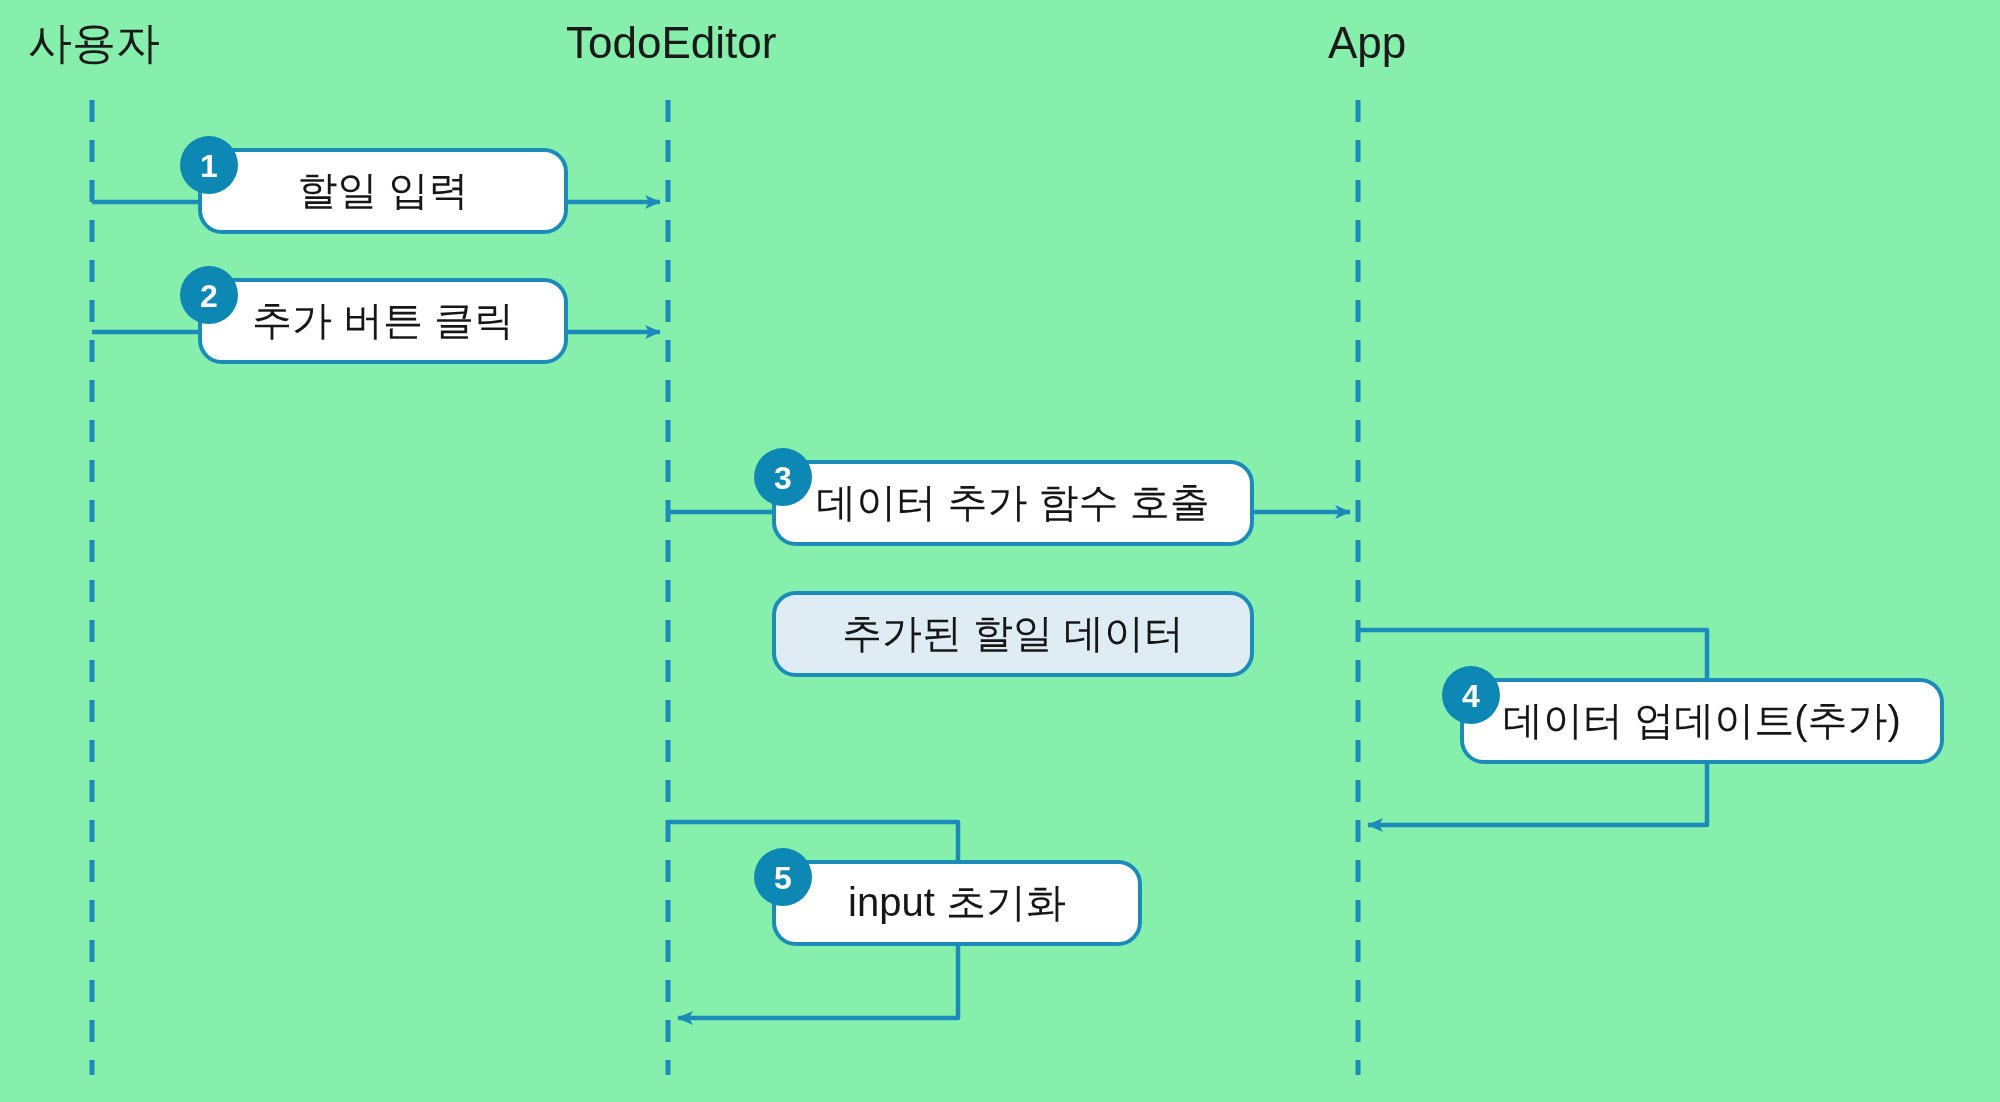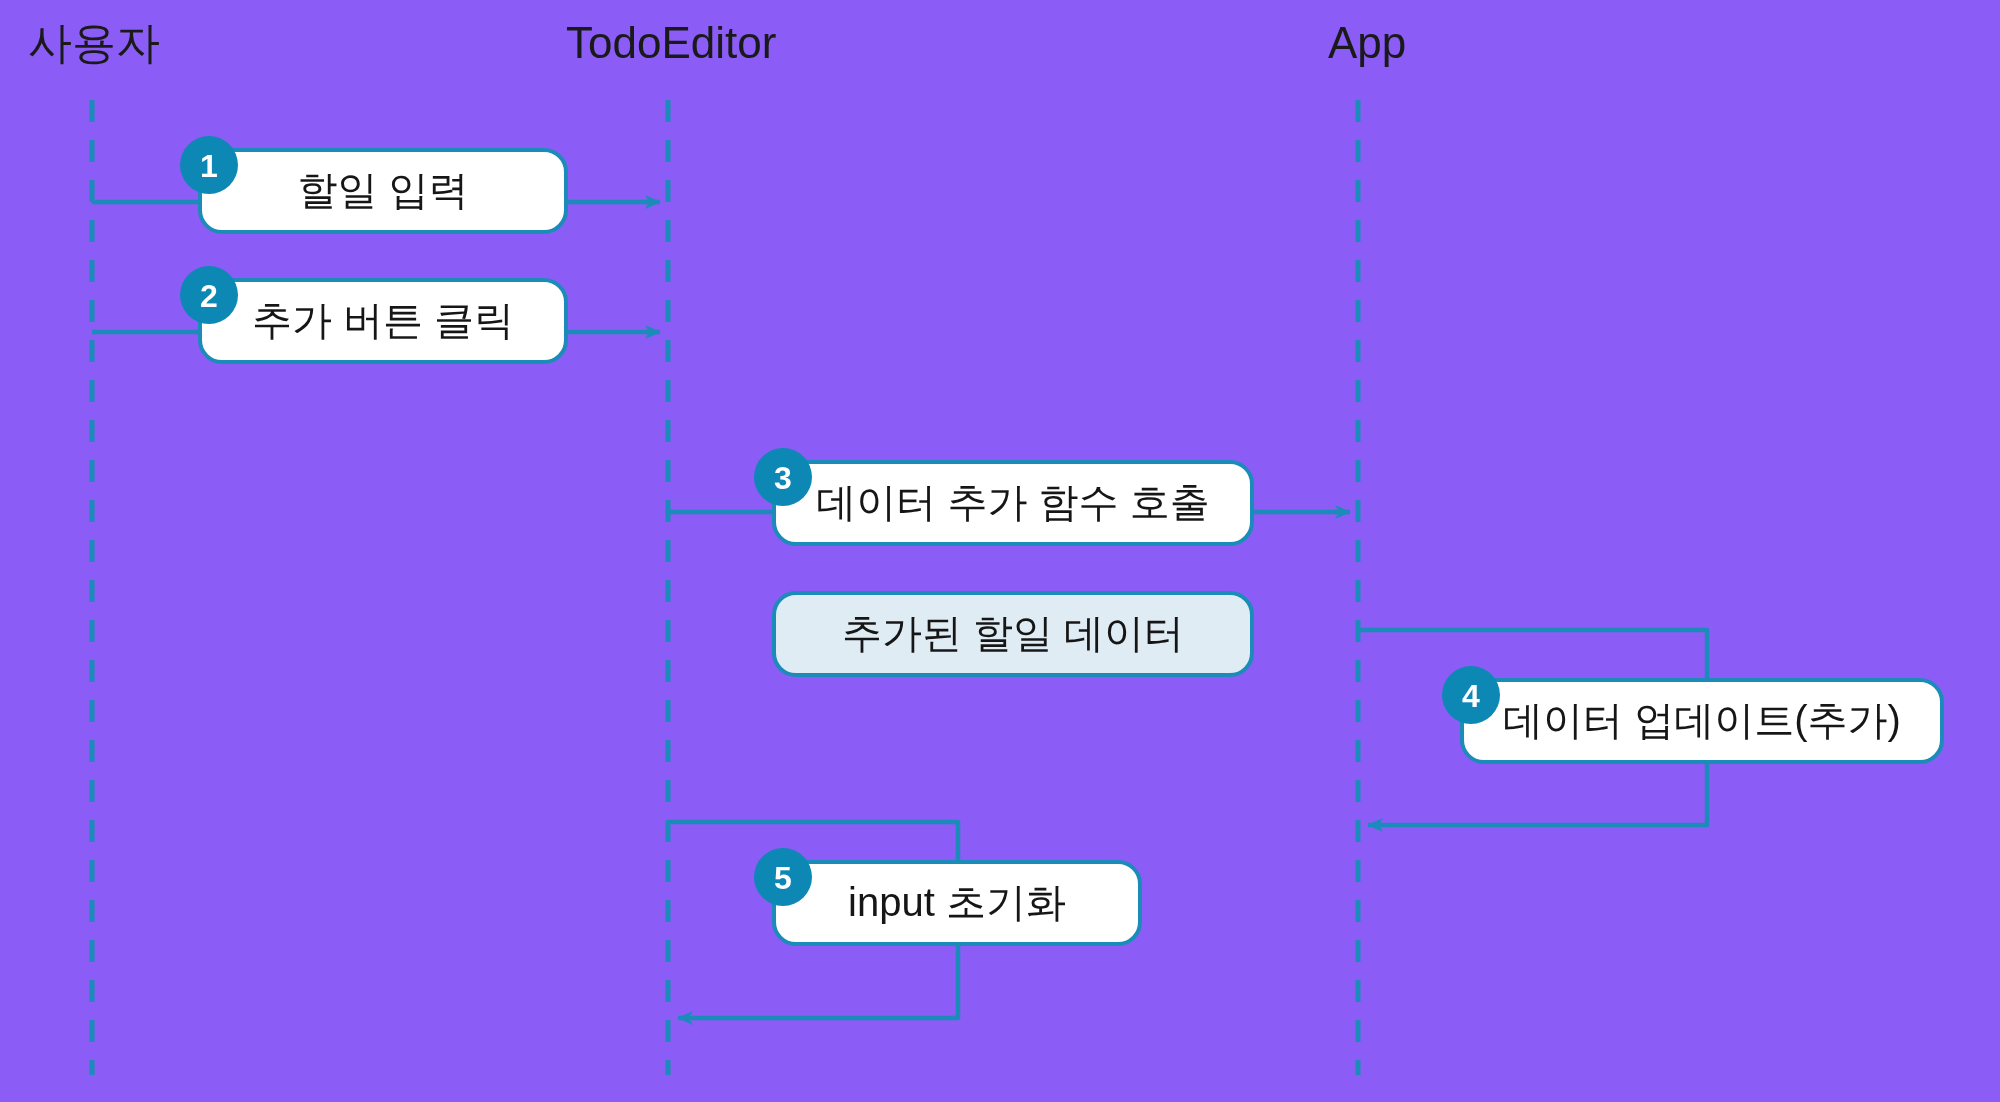--- a/index.html
+++ b/index.html
@@ -10,21 +10,21 @@
   body {
     width: 2000px;
     height: 1102px;
     font-family: "Liberation Sans", "DejaVu Sans", sans-serif;
     overflow: hidden;
   }
   #diagram-root {
     position: relative;
     width: 2000px;
     height: 1102px;
-    background: #8b5cf6;
+    background: #86efac;
     text-decoration: underline;
   }
   svg.layer {
     position: absolute;
     inset: 0;
     width: 2000px;
     height: 1102px;
   }
   .lifeline-title {
     font-size: 44px;

